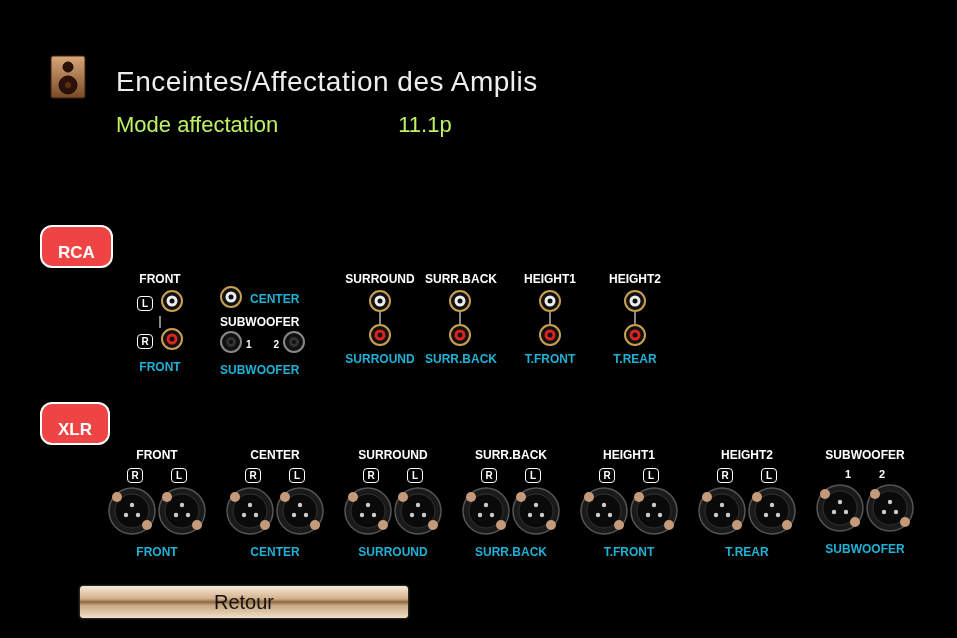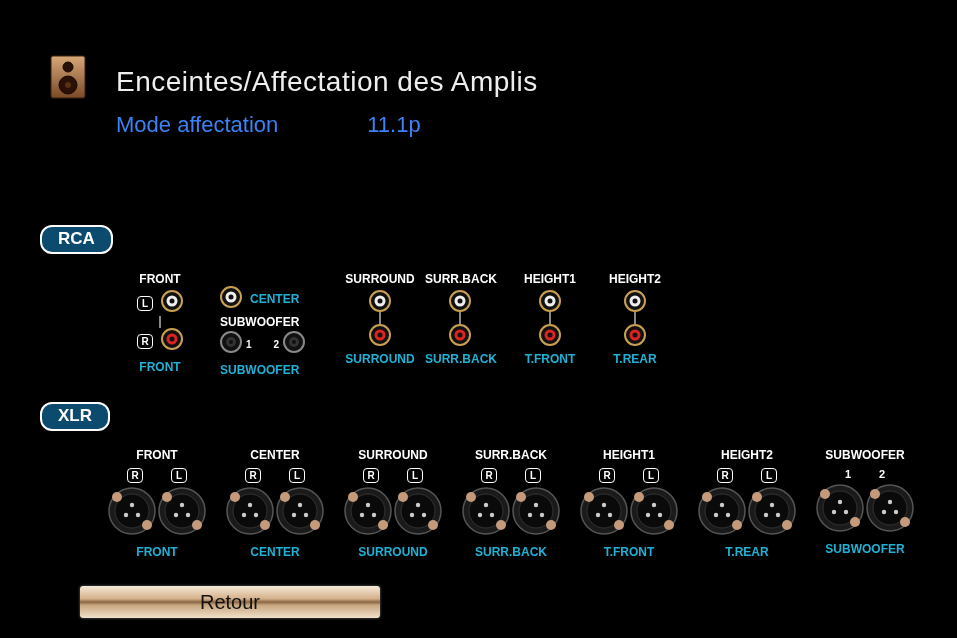--- a/index.html
+++ b/index.html
@@ -21,30 +21,30 @@
     gap: 30px;
   }
   .speaker-icon svg { display: block; }
   .title-block { display: flex; flex-direction: column; gap: 14px; margin-top: 11px; }
   .title {
     font-size: 28px;
     font-weight: 400;
     letter-spacing: 0.5px;
     color: #eee;
   }
-  .subrow { display: flex; gap: 89px; font-size: 22px; color: #3b82f6; }
+  .subrow { display: flex; gap: 120px; font-size: 22px; color: #bef264; }
   .section-badge {
     position: absolute;
     border: 2.5px solid #fff;
     border-radius: 12px;
-    padding: 2px 16px 3px 16px;
+    padding: 16px 16px 3px 16px;
     font-size: 17px;
     font-weight: 700;
     color: #fff;
-    background: #0c4a6e;
+    background: #ef4444;
   }
   #rca-badge { top: 225px; left: 40px; }
   #xlr-badge { top: 402px; left: 40px; }
 
   
   .rca-area { position: absolute; top: 272px; left: 120px; }
   .rca-col { position: absolute; text-align: center; }
   .rca-top-label {
     font-size: 12px; font-weight: 700; color: #fff;
     text-align: center; white-space: nowrap;
@@ -68,21 +68,21 @@
   }
   .xlr-top-label { font-size:12px; font-weight:700; color:#fff; margin-bottom:6px; white-space:nowrap;}
   .xlr-lr-row { display:flex; gap:28px; margin-bottom:4px;}
   .xlr-lr-row .lr-badge { width:16px; height:15px;}
   .xlr-pair { display:flex; gap:2px; }
   .xlr-bottom-label { font-size:12px; font-weight:700; color:#1fb1d6; margin-top:6px; white-space:nowrap;}
 
   .retour-btn {
     position:absolute;
     left: 80px; bottom: 20px;
-    width: 300px; height: 32px;
+    width: 328px; height: 32px;
     background: linear-gradient(to bottom, #f6ead8 0%, #d4b08a 40%, #8a6644 50%, #c8a780 60%, #f0e0ca 100%);
     border: none;
     border-radius: 3px;
     font-size: 20px;
     color: #111;
     text-align: center;
     line-height: 30px;
     box-shadow: 0 0 3px rgba(255,255,255,0.4);
     cursor: pointer;
   }

